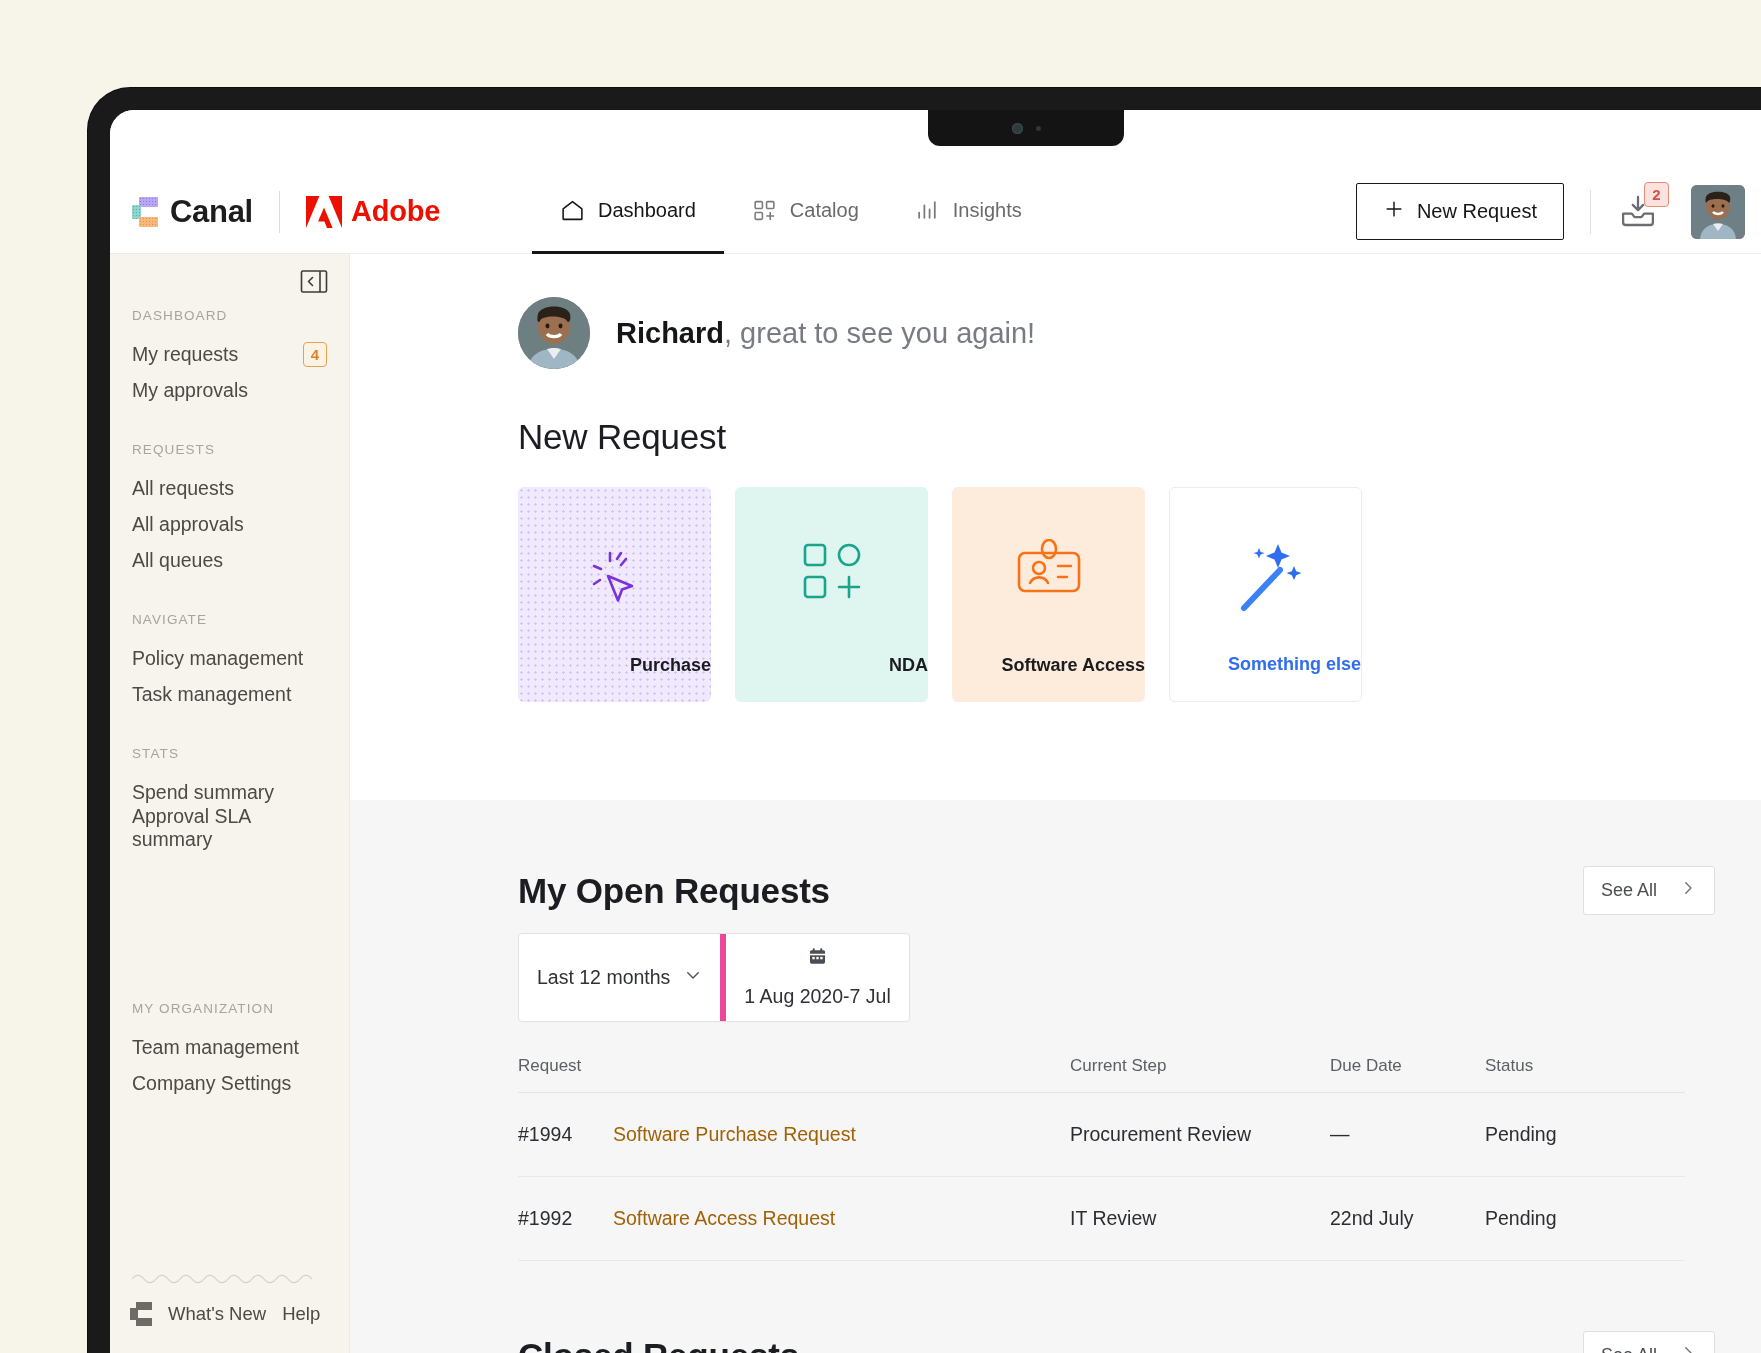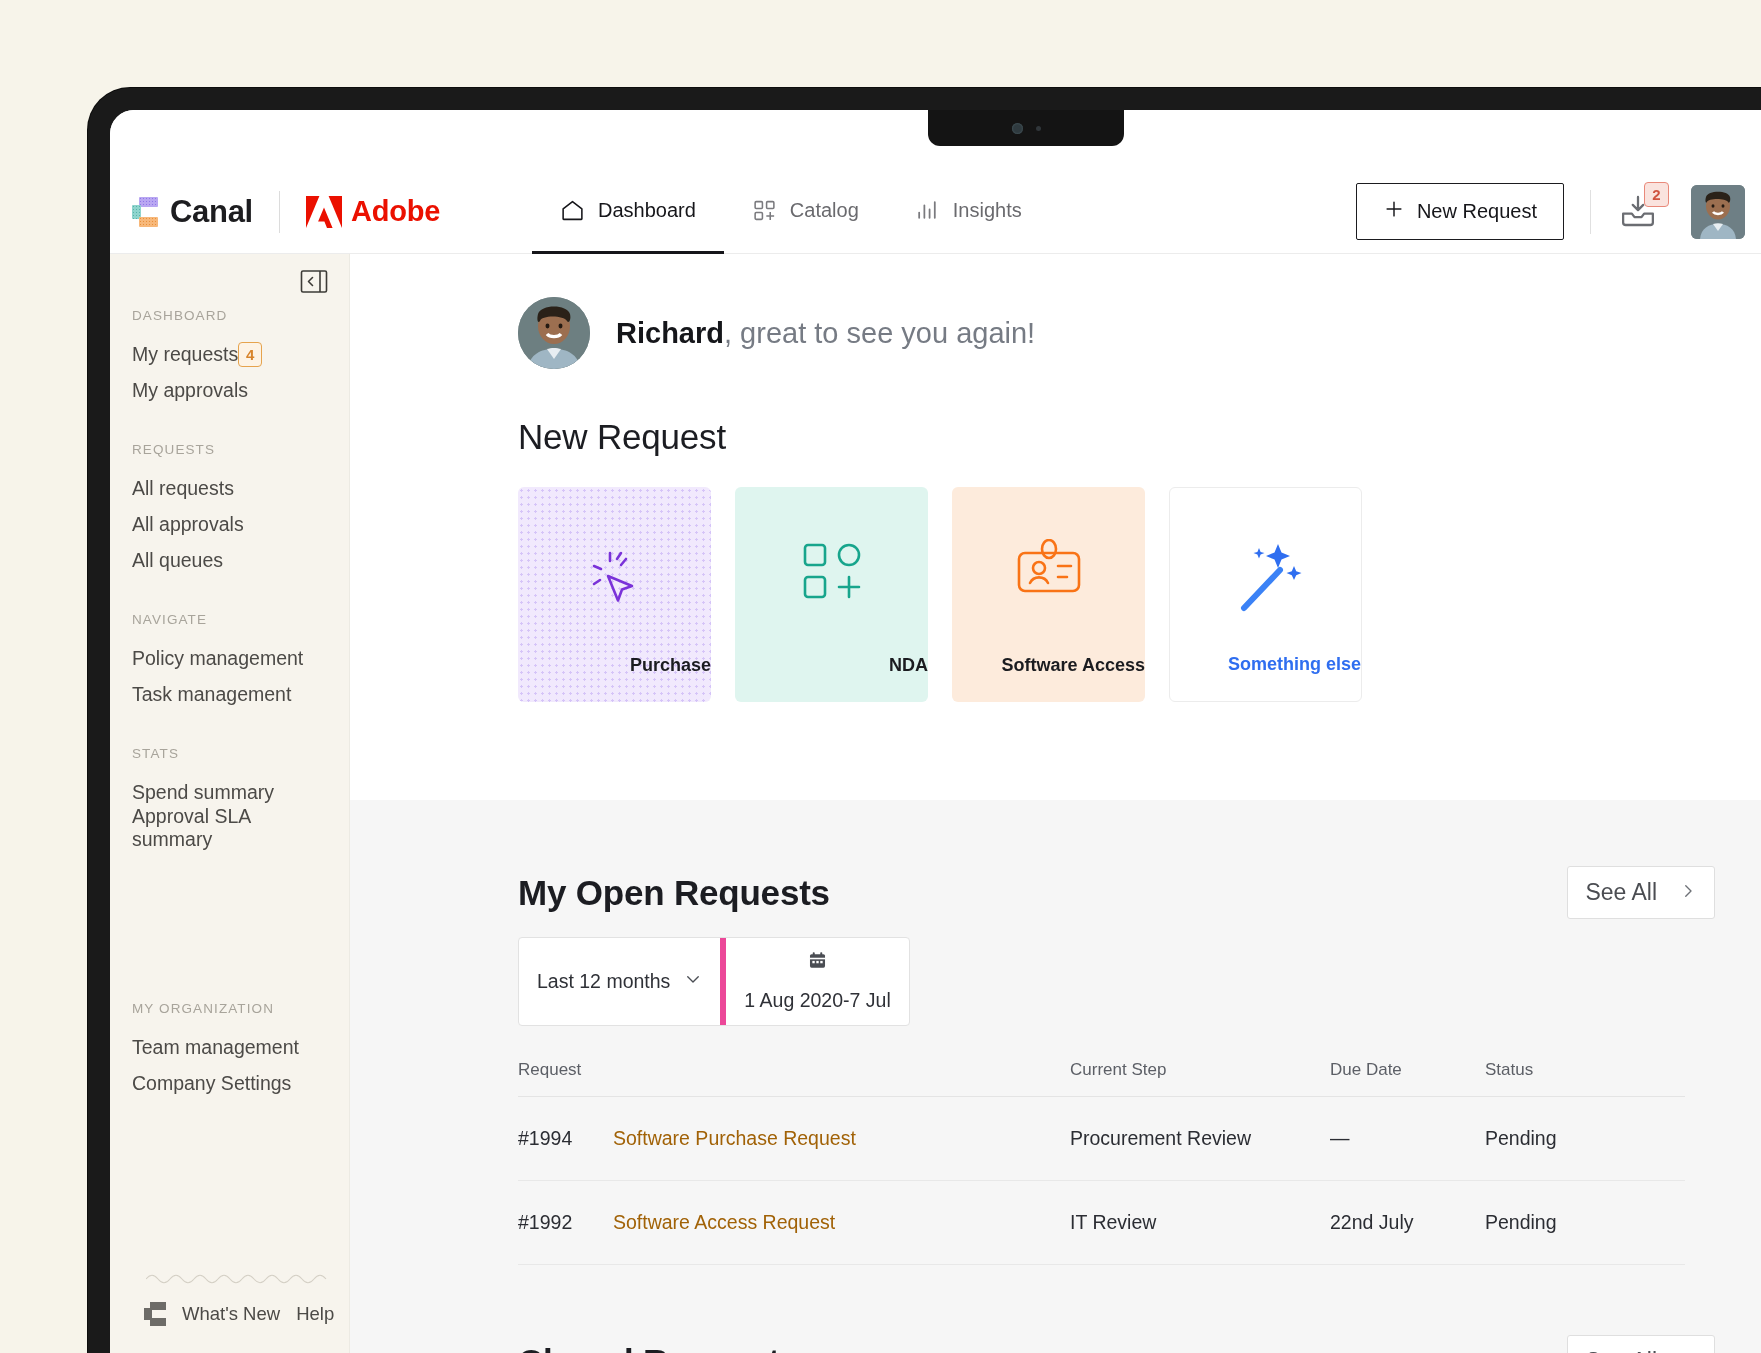--- a/index.html
+++ b/index.html
@@ -146,33 +146,33 @@
   #collapse-btn {
     position: absolute; right: 21px; top: 15px;
     width: 28px; height: 26px; cursor: pointer;
   }
   .side-section { margin-top: 6px; }
   .side-heading {
     font-size: 13.5px; letter-spacing: 1.1px; color: #a8a49b;
     padding: 0 0 0 22px; margin-bottom: 13px; text-transform: uppercase;
   }
   .side-item {
-    display: flex; align-items: center; justify-content: flex-start;
+    display: flex; align-items: center; justify-content: space-between;
     padding: 0 22px 0 22px; height: 36px;
     font-size: 19.5px; color: #4c4a47; cursor: pointer;
   }
   .side-badge {
     border: 1px solid #e6a34d; color: #d8842b; background: #fdf3e5;
     border-radius: 4px; font-size: 15px; font-weight: 600;
     min-width: 24px; height: 25px; padding: 0 5px;
     display: flex; align-items: center; justify-content: center;
   }
   .side-gap-lg { height: 28px; }
   #side-footer {
-    position: absolute; left: 14px; bottom: 64px; width: 240px;
+    position: absolute; left: 0; bottom: 64px; width: 240px;
   }
   #side-squiggle { margin: 0 22px 22px 22px; height: 10px; opacity: .55; }
   #side-footer-links {
     display: flex; align-items: center; gap: 16px; padding-left: 20px;
   }
   .c-mini { position: relative; width: 22px; height: 24px; flex: none; }
   .c-mini i { position: absolute; display: block; background: #6d6b67; }
   .cm-top  { left: 6px; top: 0;   width: 16px; height: 8px; }
   .cm-left { left: 0;   top: 6px; width: 8px;  height: 12px; }
   .cm-bot  { left: 6px; top: 16px;width: 16px; height: 8px; }
@@ -237,21 +237,21 @@
     display: flex; align-items: center; margin-top: 66px;
   }
   .section-title {
     font-size: 35px; color: #1c1d22; letter-spacing: -0.2px;
   }
   .see-all {
     margin-left: auto; margin-right: 135px;
     display: flex; align-items: center; gap: 22px;
     border: 1px solid #dfdfdf; background: #fff; border-radius: 3px;
     padding: 12px 17px; cursor: pointer;
-    font-size: 23px; color: #4b4d52; font-family: inherit;
+    font-size: 18px; color: #4b4d52; font-family: inherit;
   }
   #filter-row {
     display: flex; margin-top: 18px;
     border: 1px solid #e2e2e2; border-radius: 4px; width: fit-content;
     background: #fff; overflow: hidden;
   }
   .filter-cell {
     display: flex; align-items: center; gap: 14px;
     padding: 13px 18px; font-size: 19.5px; color: #2f3137; cursor: pointer;
   }

